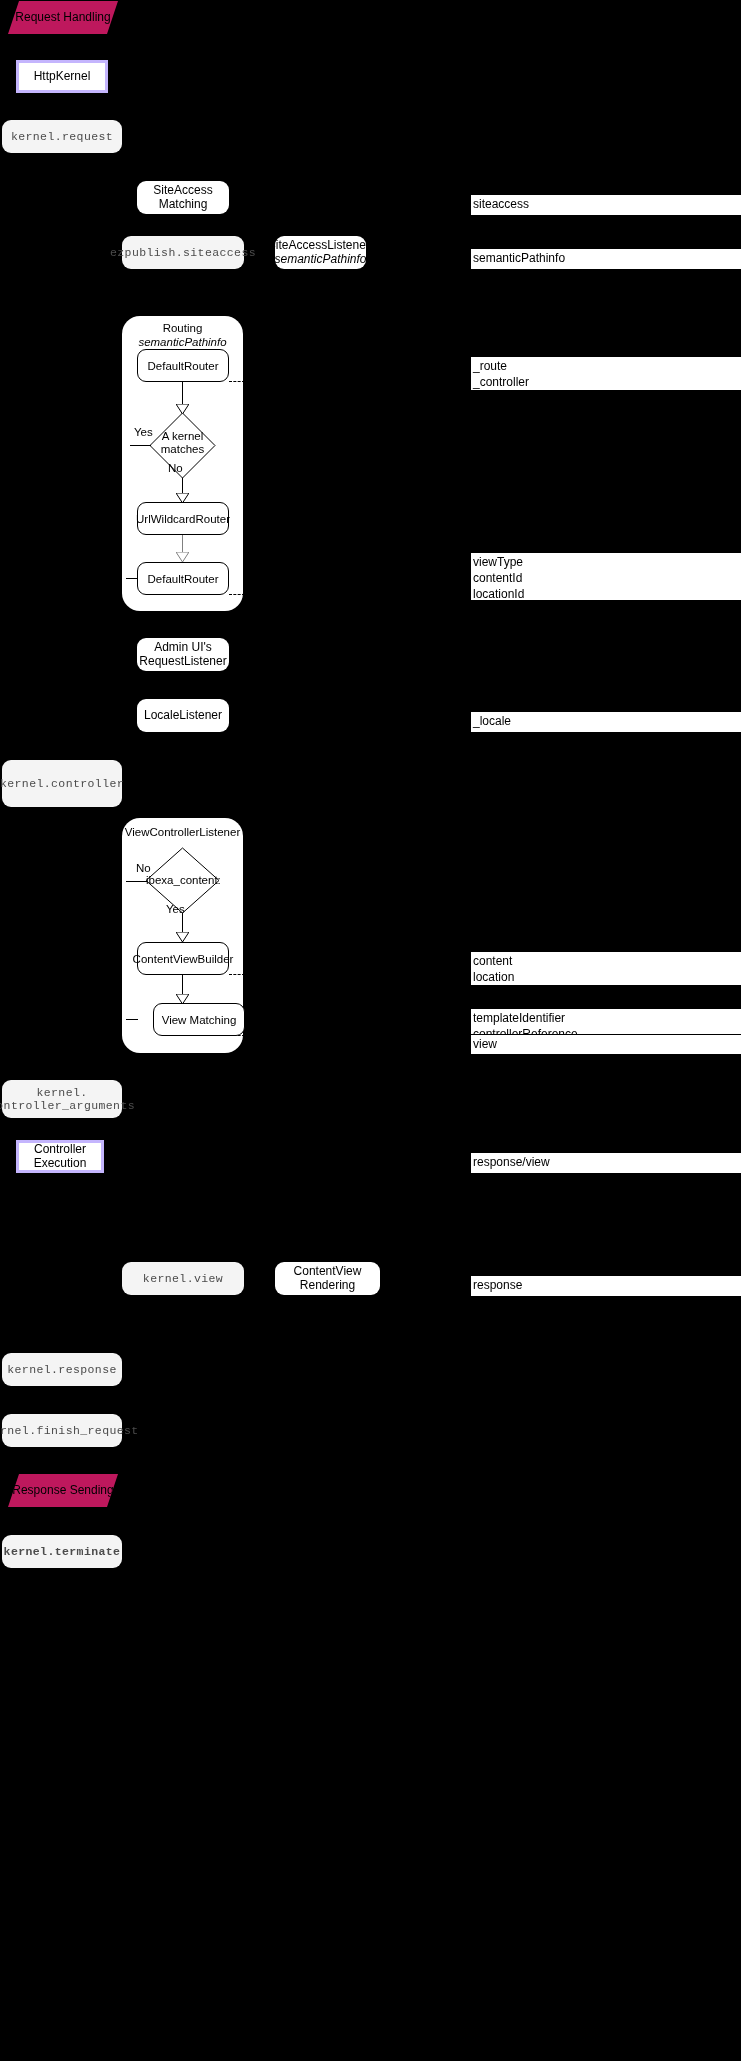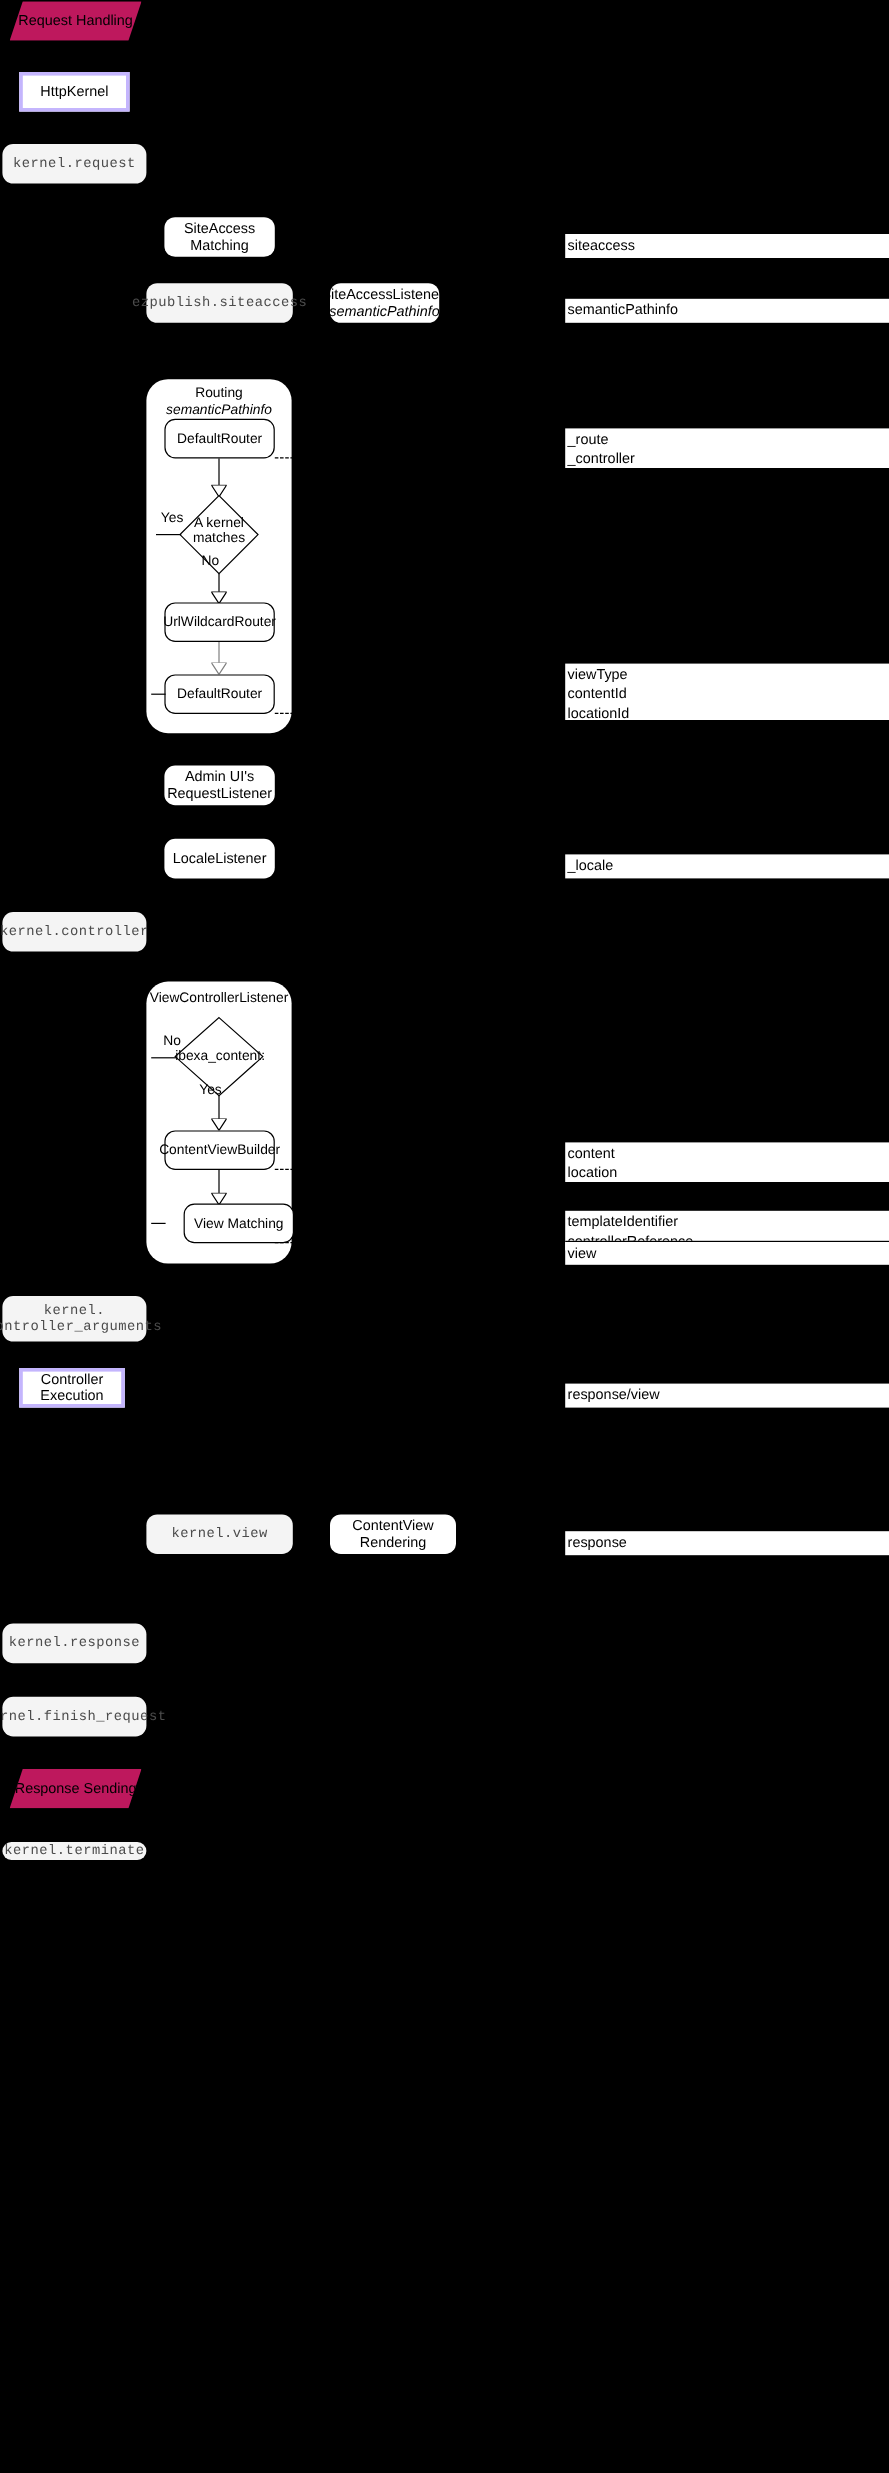--- a/index.html
+++ b/index.html
@@ -266,21 +266,21 @@
   </div>
 
   <div class="node round" style="left:137px; top:699px; width:92px; height:33px;">
     <span>LocaleListener</span>
   </div>
 
   <div class="attrbox" style="left:471px; top:712px; width:280px; height:20px;">
     <span class="line">_locale</span>
   </div>
 
-  <div class="node event" style="left:2px; top:760px; width:120px; height:33px;">
+  <div class="node event" style="left:2px; top:760px; width:120px; height:47px;">
     <span>kernel.controller</span>
   </div>
 
   <div class="container-box" style="left:122px; top:818px; width:121px; height:235px;"></div>
   <div class="container-title" style="left:122px; top:826px; width:121px;">ViewControllerListener</div>
 
   <div class="diamond-wrap" style="left:146px; top:848px; width:73px; height:65px;">
     <svg width="73" height="65" viewBox="0 0 73 65">
       <polygon points="36.5,0 73,32.5 36.5,65 0,32.5" fill="#ffffff" stroke="#000000" stroke-width="1"></polygon>
     </svg>
@@ -361,17 +361,17 @@
   </div>
 
   <div class="node event" style="left:2px; top:1414px; width:120px; height:33px;">
     <span>kernel.finish_request</span>
   </div>
 
   <div class="node banner" style="left:8px; top:1474px; width:110px; height:33px;">
     <span>Response Sending</span>
   </div>
 
-  <div class="node event" style="left:2px; top:1535px; width:120px; height:15px;">
+  <div class="node event" style="left:2px; top:1535px; width:120px; height:33px;font-weight:bold;">
     <span>kernel.terminate</span>
   </div>
 
 </div>
 
 </body></html>

